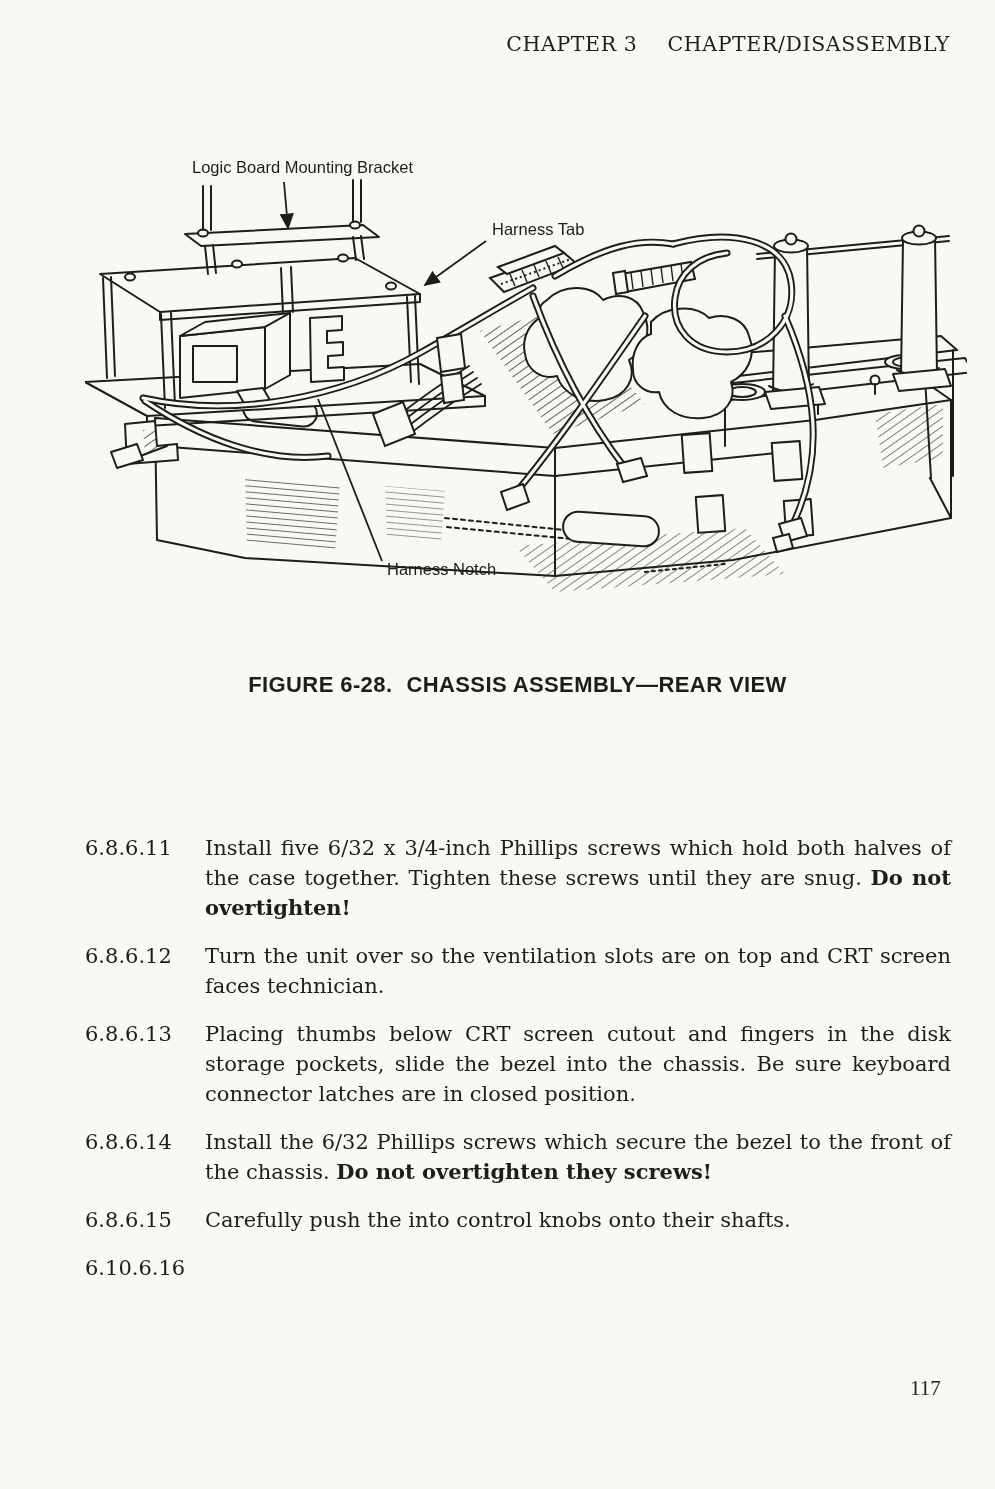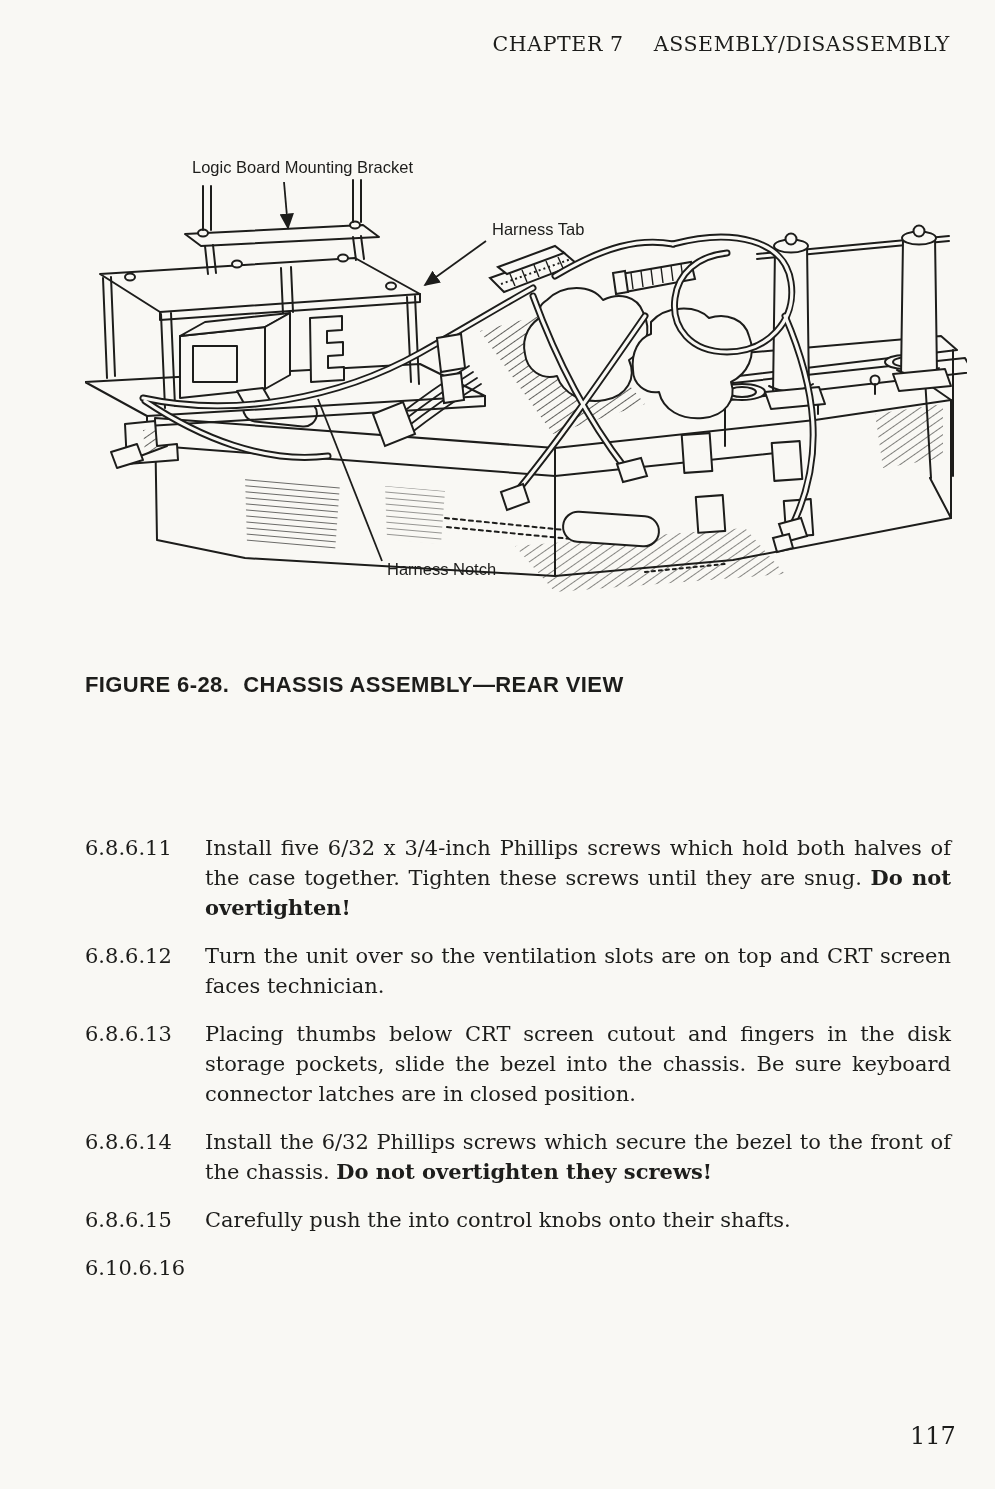--- a/index.html
+++ b/index.html
@@ -18,44 +18,44 @@
   }
 
   .figure-wrap{position:absolute;left:85px;top:146px;width:882px;height:466px;}
   .figure-wrap svg{display:block;width:100%;height:100%;}
   .fig-label{font-family:"Liberation Sans", sans-serif;font-size:16.5px;fill:var(--ink);}
 
   .caption{
     position:absolute;left:85px;top:672px;width:865px;
     text-align:center;font-family:"Liberation Sans", sans-serif;
     font-weight:700;font-size:22px;letter-spacing:.4px;
-    display:flex;gap:14px;white-space:nowrap;
+    display:flex;justify-content:center;gap:14px;white-space:nowrap;
   }
 
   .steps{
     position:absolute;left:85px;top:833px;width:866px;
     display:flex;flex-direction:column;gap:18px;
   }
   .step{display:flex;font-size:21px;line-height:30px;}
   .step-num{flex:0 0 120px;}
   .step-body{flex:1;text-align:justify;}
   .step-body .b{font-weight:700;}
 
   .page-number{
-    position:absolute;left:910px;top:1422px;font-size:24px;
+    position:absolute;left:910px;top:1376px;font-size:21px;font-family:Liberation Serif, serif;
   }
 </style>
 </head>
 <body>
 
 <div class="page">
 
   <div class="running-head">
-    <span>CHAPTER 7</span>
-    <span>ASSEMBLY/DISASSEMBLY</span>
+    <span>CHAPTER 3</span>
+    <span>CHAPTER/DISASSEMBLY</span>
   </div>
 
   <div class="figure-wrap">
     <svg viewBox="0 0 882 466">
       <defs>
         <pattern id="hatch" width="7" height="7" patternUnits="userSpaceOnUse" patternTransform="rotate(55)">
           <line x1="0" y1="0" x2="0" y2="7" stroke="#1d1d1b" stroke-width="1.4"></line>
         </pattern>
         <pattern id="vhatch" width="6" height="6" patternUnits="userSpaceOnUse" patternTransform="rotate(95)">
           <line x1="0" y1="0" x2="0" y2="6" stroke="#1d1d1b" stroke-width="1.3"></line>

